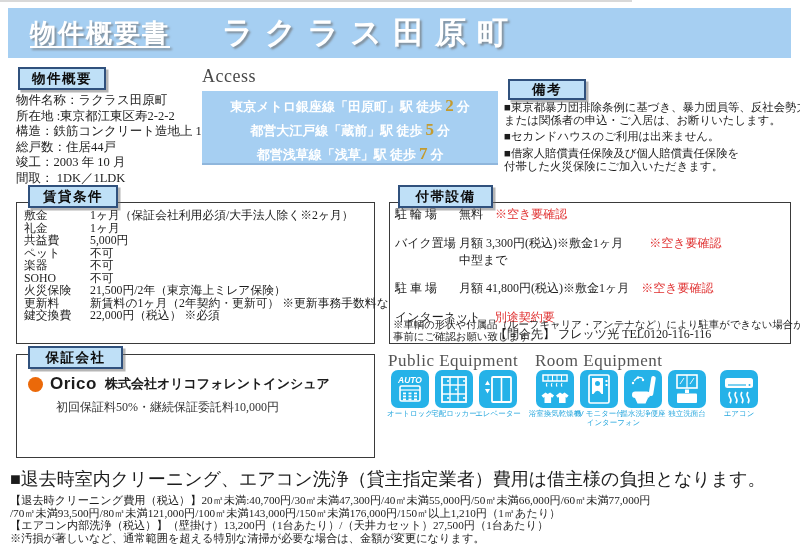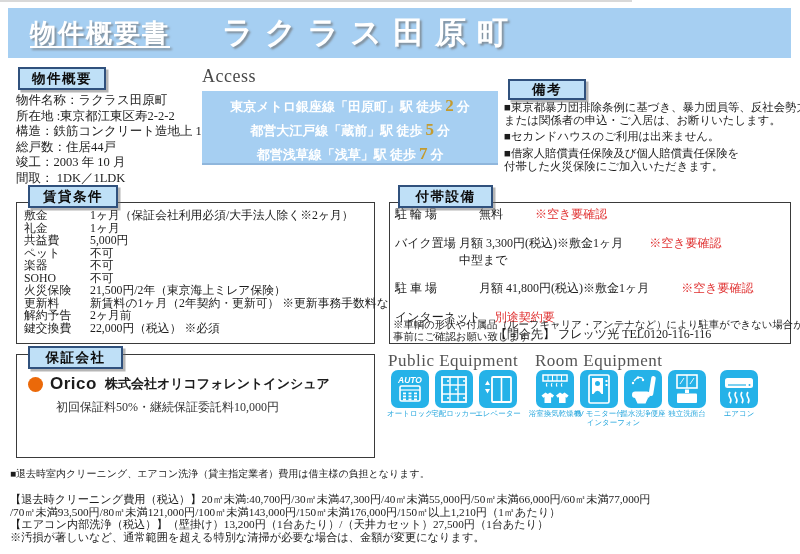--- a/index.html
+++ b/index.html
@@ -52,21 +52,21 @@
   .lease-row { display:flex; white-space:nowrap; }
   .lease-row .lab { width:66px; flex:0 0 66px; }
 
   
   .fac-rows { position:absolute; left:395px; top:206px; font-size:12px; width:392px; }
   .fac-row { display:flex; white-space:nowrap; }
   .fac-row .lab { width:64px; flex:0 0 64px; }
   .red { color:#E03131; }
   .fac-sub1 { padding-left:64px; white-space:nowrap; }
   .fac-sub2 { padding-left:100px; white-space:nowrap; }
-  .mb12 { margin-bottom:12px;gap:20px; } .mb11 { margin-bottom:11px; }
+  .mb12 { margin-bottom:12px; } .mb11 { margin-bottom:11px; }
   .fac-note { position:absolute; left:393px; top:319px; width:397px;
     font-size:10.4px; line-height:11.5px; white-space:nowrap; }
 
   
   .orico-row { position:absolute; left:28px; top:374px; display:flex; align-items:center; }
   .orico-dot { width:15px; height:15px; border-radius:50%; background:#EB6909; margin-right:7px; }
   .orico-brand { font-size:17px; font-weight:bold; letter-spacing:.5px; margin-right:8px;
     font-family:"Liberation Sans","DejaVu Sans",sans-serif; }
   .orico-company { font-size:13px; font-weight:bold;
     font-family:"Liberation Sans","DejaVu Sans",sans-serif; }
@@ -77,21 +77,21 @@
   .equip-row { position:absolute; top:370px; display:flex; }
   .eq-item { width:44px; display:flex; flex-direction:column; align-items:center; }
   .eq-icon { width:38px; height:38px; background:#25B2E8; border-radius:7px;
     display:flex; align-items:center; justify-content:center;font-style:italic; }
   .eq-label { margin-top:2px; font-size:7.5px; color:#29A8DE; text-align:center;
     white-space:nowrap; line-height:8.5px;
     font-family:"Liberation Sans","DejaVu Sans",sans-serif; }
 
   
   .footer { position:absolute; left:10px; top:467px; white-space:nowrap; }
-  .footer-line1 { font-size:10px; margin-bottom:12px; }
+  .footer-line1 { font-size:18px; margin-bottom:3px; }
   .footer-line { font-size:11.2px; line-height:12.7px; }
 </style>
 </head>
 <body>
 
 <div class="top-strip"></div>
 
 <div class="header-bar">
   <span class="doc-label">物件概要書</span>
   <span class="prop-name">ラクラス田原町</span>
@@ -162,24 +162,20 @@
       <span class="lab">SOHO</span>
       <span>不可</span>
     </div>
   <div class="lease-row">
       <span class="lab">火災保険</span>
       <span>21,500円/2年（東京海上ミレア保険）</span>
     </div>
   <div class="lease-row">
       <span class="lab">更新料</span>
       <span>新賃料の1ヶ月（2年契約・更新可） ※更新事務手数料なし</span>
-    </div>
-  <div class="lease-row">
-      <span class="lab">解約予告</span>
-      <span>2ヶ月前</span>
     </div>
   <div class="lease-row">
       <span class="lab">鍵交換費</span>
       <span>22,000円（税込） ※必須</span>
     </div>
 </div>
 
 <div class="panel" style="left:389px; top:202px; width:402px; height:142px;"></div>
 <div class="tab" style="left:398px; top:185px; width:95px; height:23px;">
   <span>付帯設備</span>

